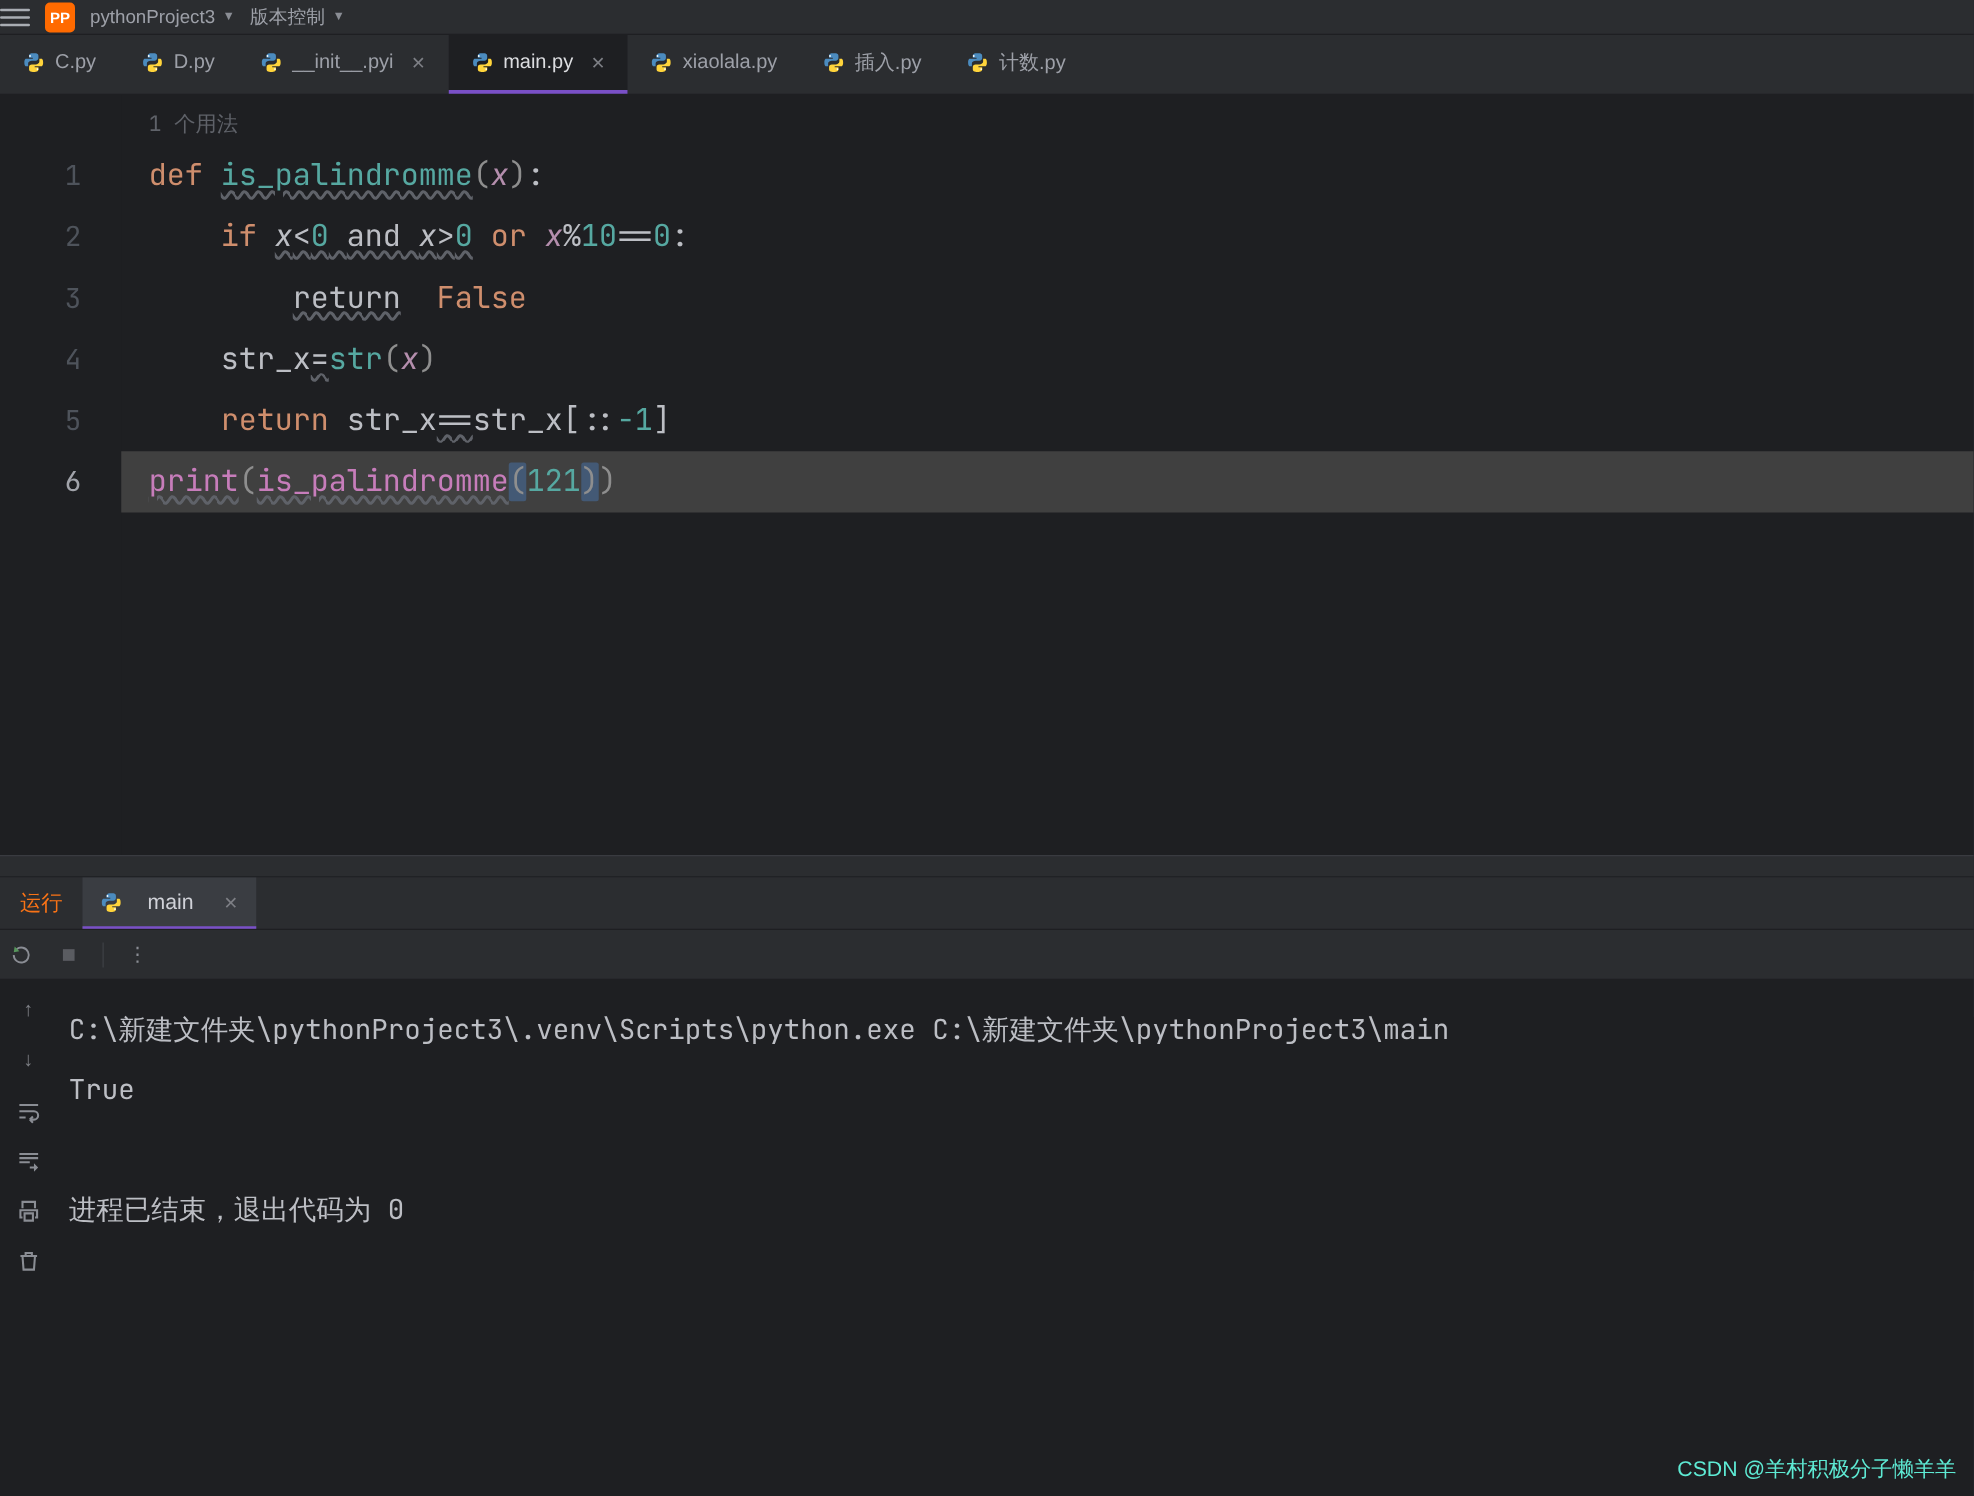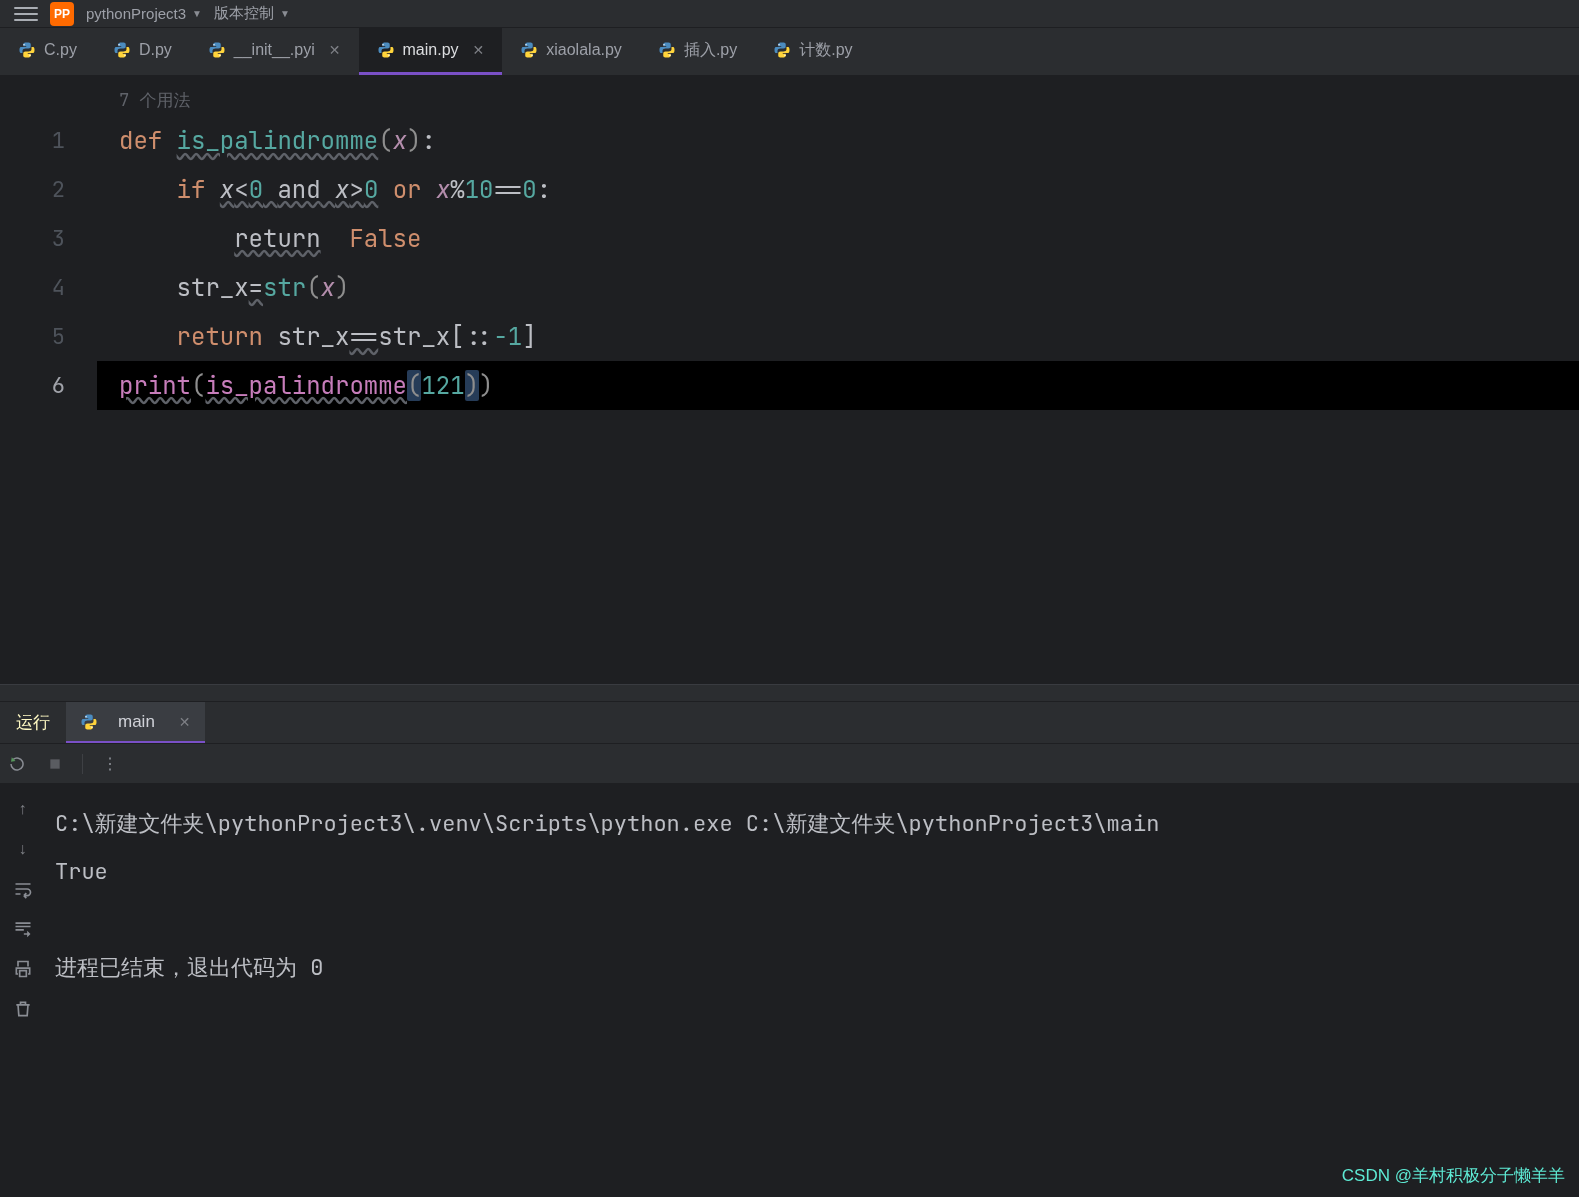--- a/index.html
+++ b/index.html
@@ -1,20 +1,20 @@
 <!DOCTYPE html>
 <html><head>
 <meta charset="utf-8">
 <style>
   * { box-sizing: border-box; margin: 0; padding: 0; }
   html, body { width: 1579px; height: 1197px; background: #2b2d30; font-family: "Segoe UI", "Microsoft YaHei", sans-serif; color: #bcbec4; overflow: hidden; }
   body { transform-origin: top left; }
 
   
-  .topbar { height: 28px; background: #2b2d30; display: flex; align-items: center; padding: 0 14px; gap: 12px; border-bottom: 1px solid #1e1f22; }
+  .topbar { height: 28px; background: #2b2d30; display: flex; align-items: center; padding: 0 0; gap: 12px; border-bottom: 1px solid #1e1f22; }
   .hamburger { width: 24px; height: 24px; display:flex; flex-direction:column; justify-content:center; gap:4px; cursor:pointer; }
   .hamburger span { height:2px; background:#a9adb3; border-radius:1px; }
   .proj-badge { width:24px; height:24px; background:#ff6a00; border-radius:4px; color:#fff; font-size:12px; font-weight:600; display:flex; align-items:center; justify-content:center; }
   .top-item { color:#9da0a8; font-size:15px; display:flex; align-items:center; gap:6px; cursor:pointer; }
   .chev { font-size:10px; color:#8a8d94; }
 
   
   .tabs { height: 48px; background:#2b2d30; display:flex; align-items:stretch; border-bottom:1px solid #1e1f22; }
   .tab { display:flex; align-items:center; gap:8px; padding:0 18px; color:#9da0a8; font-size:16px; cursor:pointer; border-bottom:3px solid transparent; position:relative; }
   .tab.active { background:#1e1f22; color:#dcdde0; border-bottom:3px solid #7a50c7; }
@@ -23,38 +23,38 @@
 
   
   .editor { display:flex; height: 608px; background:#1e1f22; position:relative; }
   .gutter { width:97px; background:#1e1f22; padding-top:8px; }
   .gutter .usages { height:32px; }
   .gutter .ln { height:49px; display:flex; align-items:center; justify-content:flex-end; padding-right:32px; color:#4e535b; font-size:22px; font-family: "JetBrains Mono", Consolas, monospace; position:relative; }
   .gutter .ln.active { color:#a1a3aa; }
   .code { flex:1; padding-top:8px; font-family:"JetBrains Mono", Consolas, monospace; font-size:24px; line-height:49px; position:relative; }
   .code .usages-hint { color:#5f6269; font-size:17px; padding-left:22px; height:32px; display:flex; align-items:center; }
   .codeline { height:49px; white-space:pre; padding-left:22px; position:relative; }
-  .codeline.hl { background:#000000; }
+  .codeline.hl { background:#404040; }
   .sel { background:rgba(70,110,160,0.55); border-radius:2px; }
   .kw { color:#cf8e6d; }
   .fn { color:#56a8a1; }
   .fnname { color:#56a8a1; text-decoration: underline wavy #5f6269; text-underline-offset:4px; }
   .par { color:#8e8e8e; }
   .ident { color:#b48ead; font-style:italic; }
   .op { color:#bcbec4; }
   .op2 { color:#bcbec4; text-decoration: underline wavy #5f6269; text-underline-offset:3px; }
   .num { color:#56a8a1; }
   .kw2 { color:#cf8e6d;margin-top:39px; }
   .call { color:#c77dbb; text-decoration: underline wavy #5f6269; text-underline-offset:3px; }
   .var { color:#bcbec4; }
   .mid-border { height:18px; background:#2b2d30; border-top:1px solid #393b40; border-bottom:1px solid #1e1f22; }
 
   
   .runbar { height:42px; background:#2b2d30; display:flex; align-items:stretch; border-bottom:1px solid #1e1f22; }
-  .runbar-label { display:flex; align-items:center; padding:0 16px; color:#fef9c3; font-size:17px; }
+  .runbar-label { display:flex; align-items:center; padding:0 16px; color:#f97316; font-size:17px; }
   .runtab { display:flex; align-items:center; padding:0 14px; gap:20px; color:#d0d2d8; font-size:17px; border-bottom:2px solid #7a50c7; background:#3a3d42; }
   .runtab .close { color:#7d7f85; font-size:14px; margin-left:4px; }
 
   .run-toolbar { height:40px; background:#2b2d30; display:flex; align-items:center; padding-left:6px; gap:16px; border-bottom:1px solid #1e1f22; }
   .rt-btn { width:22px; height:22px; color:#8a8d94; display:flex; align-items:center; justify-content:center; cursor:pointer; }
   .rt-sep { width:1px; height:20px; background:#3e4044; }
 
   .run-body { display:flex; height: 430px; background:#1e1f22; }
   .run-left { width:45px; display:flex; flex-direction:column; align-items:center; gap:18px; padding-top:14px; }
   .run-left .ico { width:22px; height:22px; color:#7d7f85; cursor:pointer; display:flex; align-items:center; justify-content:center; }
@@ -156,21 +156,21 @@
   <div class="gutter">
     <div class="usages"></div>
     <div class="ln">1</div>
     <div class="ln">2</div>
     <div class="ln">3</div>
     <div class="ln">4</div>
     <div class="ln">5</div>
     <div class="ln active">6</div>
   </div>
   <div class="code">
-    <div class="usages-hint">7 个用法</div>
+    <div class="usages-hint">1 个用法</div>
     <div class="codeline"><span class="kw">def</span> <span class="fnname">is_palindromme</span><span class="par">(</span><span class="ident">x</span><span class="par">)</span><span class="op">:</span></div>
     <div class="codeline">    <span class="kw">if</span> <span class="ident op2">x</span><span class="op2">&lt;</span><span class="num op2">0</span><span class="op2"> </span><span class="kw op2">and</span><span class="op2"> </span><span class="ident op2">x</span><span class="op2">&gt;</span><span class="num op2">0</span> <span class="kw">or</span> <span class="ident">x</span><span class="op">%</span><span class="num">10</span><span class="op">==</span><span class="num">0</span><span class="op">:</span></div>
     <div class="codeline">        <span class="kw op2">return</span>  <span class="kw2">False</span></div>
     <div class="codeline">    <span class="var">str_x</span><span class="op2">=</span><span class="fn">str</span><span class="par">(</span><span class="ident">x</span><span class="par">)</span></div>
     <div class="codeline">    <span class="kw">return</span> <span class="var">str_x</span><span class="op2">==</span><span class="var">str_x</span><span class="op">[::</span><span class="num">-1</span><span class="op">]</span></div>
     <div class="codeline hl"><span class="call">print</span><span class="par">(</span><span class="call">is_palindromme</span><span class="sel"><span class="par">(</span></span><span class="num">121</span><span class="sel"><span class="par">)</span></span><span class="par">)</span></div>
   </div>
 </div>
 
 <div class="mid-border"></div>

